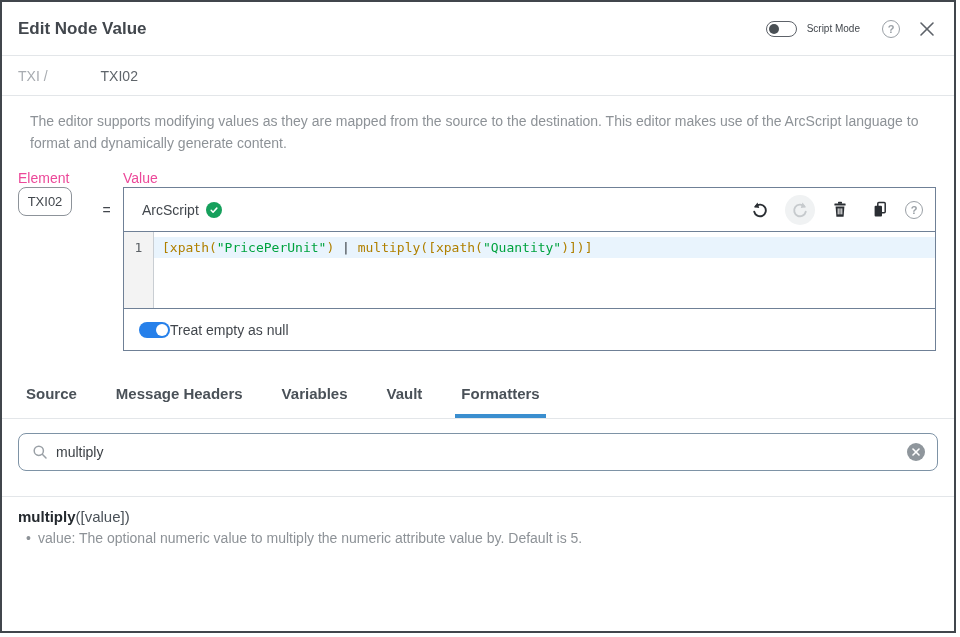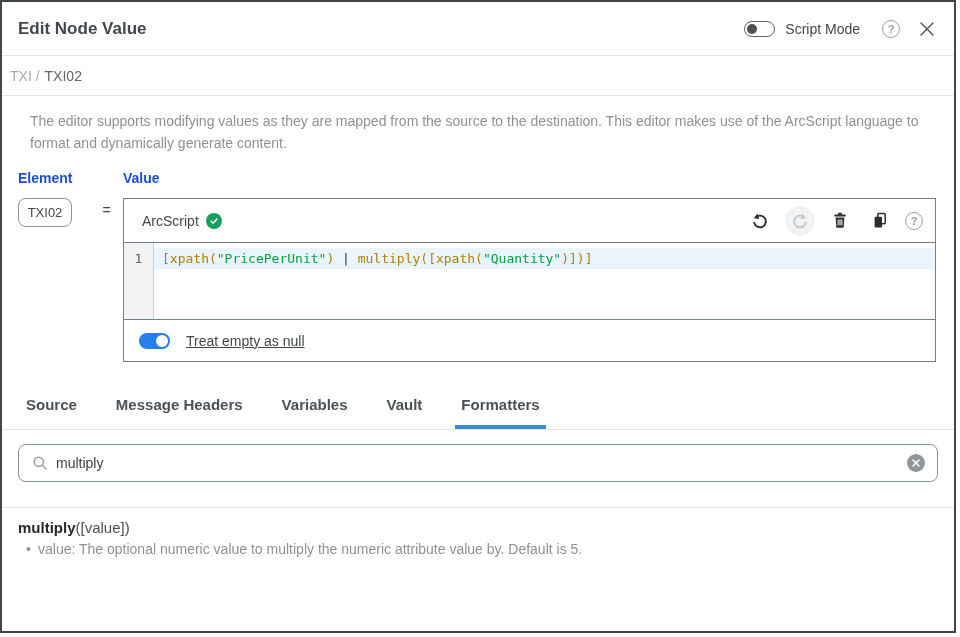--- a/index.html
+++ b/index.html
@@ -28,47 +28,48 @@
   .switch-off {
     width: 31px; height: 16px;
     border: 1px solid #5d6269; border-radius: 9px;
     position: relative; cursor: pointer;
   }
   .switch-off .knob {
     position: absolute; left: 2px; top: 2px;
     width: 10px; height: 10px; border-radius: 50%;
     background: #4a5055;
   }
-  .script-mode-label { font-size: 14px; color: #42474d; margin-right: 12px; }
+  .script-mode-label { font-size: 10px; color: #42474d; margin-right: 12px; }
   .help-circle {
     width: 18px; height: 18px; border-radius: 50%;
     border: 1.5px solid #9aa0a6; color: #9aa0a6;
     font-size: 11px; font-weight: bold;
     display: flex; align-items: center; justify-content: center;
     cursor: pointer; margin-right: 8px;
   }
   .close-btn { cursor: pointer; display: flex; align-items: center; }
   
   .breadcrumb {
     height: 40px; display: flex; align-items: center;
-    padding: 0 8px; font-size: 14px;
+    padding: 0 16px; font-size: 14px;
     border-bottom: 1px solid #e3e6e9;
+    gap: 48px;
   }
   .crumb-parent { color: #a8acb1; margin-right: 5px; }
   .crumb-current { color: #5f656b; }
   
   .description {
     margin: 14px 16px 12px 28px;
     font-size: 14px; line-height: 22px;
     color: #8d9297;
     max-width: 912px;
   }
   
   .form-area { display: flex; padding: 4px 18px 0 16px; }
-  .field-label { font-size: 14px; font-weight: bold; color: #1d4ed8; margin-bottom: 12px; }
+  .field-label { font-size: 14px; font-weight: normal; color: #ec4899; margin-bottom: 1px; }
   .element-col { width: 72px; flex-shrink: 0; }
   .chip {
     width: 54px; height: 29px;
     border: 1px solid #8d939a; border-radius: 8px;
     display: flex; align-items: center; justify-content: center;
     font-size: 13px; color: #42474d; background: #fff;
   }
   .equals { padding-top: 32px; width: 33px; text-align: center; font-size: 14px; color: #42474d; flex-shrink: 0; }
   .value-col { flex: 1; }
   
@@ -121,21 +122,21 @@
   }
   .switch-on {
     width: 31px; height: 16px; border-radius: 9px;
     background: #2680ea; position: relative; cursor: pointer;
     flex-shrink: 0;
   }
   .switch-on .knob {
     position: absolute; right: 2px; top: 2px;
     width: 12px; height: 12px; border-radius: 50%; background: #fff;
   }
-  .treat-empty-label { font-size: 14px; color: #42474d; margin-left: 16px; text-decoration: underline; }
+  .treat-empty-label { font-size: 14px; color: #42474d; margin-left: 0; }
   
   .tabs {
     margin-top: 24px;
     display: flex; gap: 27px;
     padding-left: 18px;
     border-bottom: 1px solid #e3e6e9;
     text-align: right;
   }
   .tab {
     font-size: 15px; font-weight: bold; color: #4a5158;

